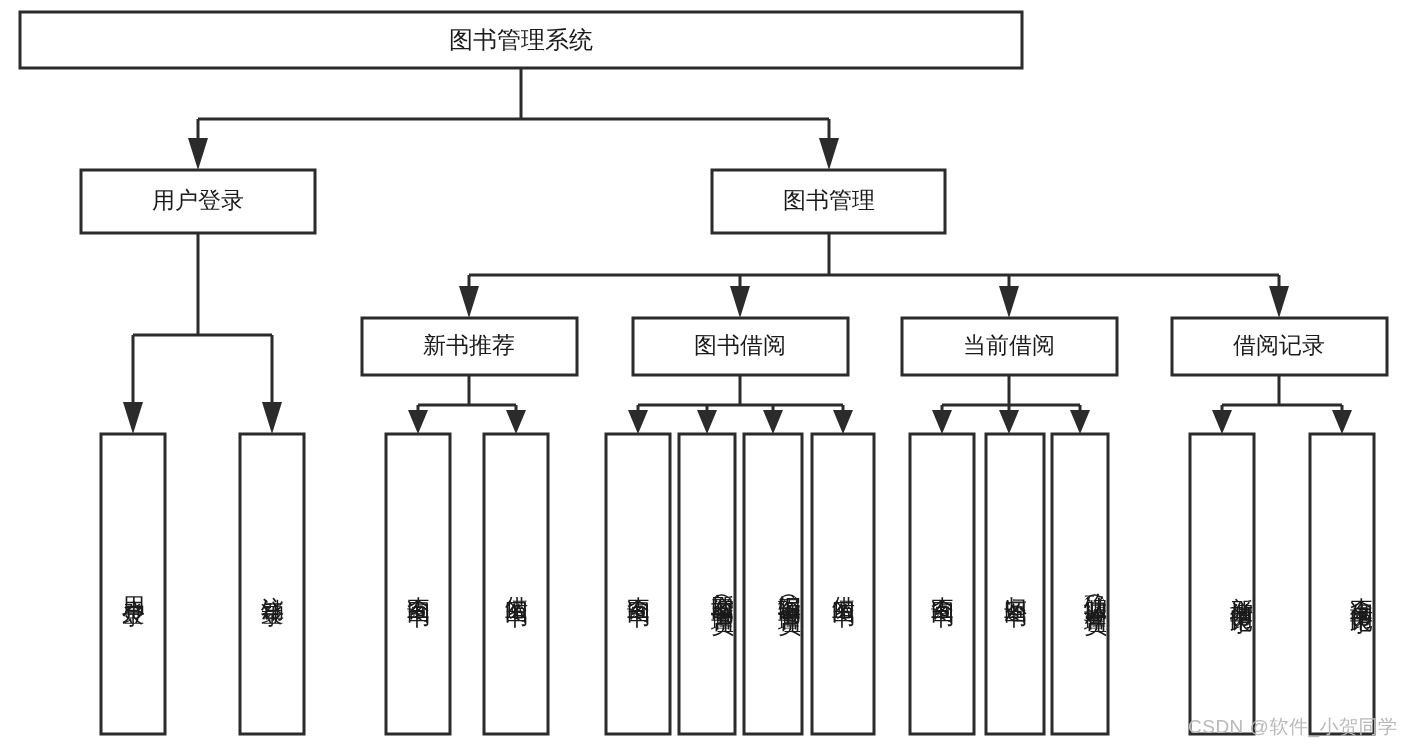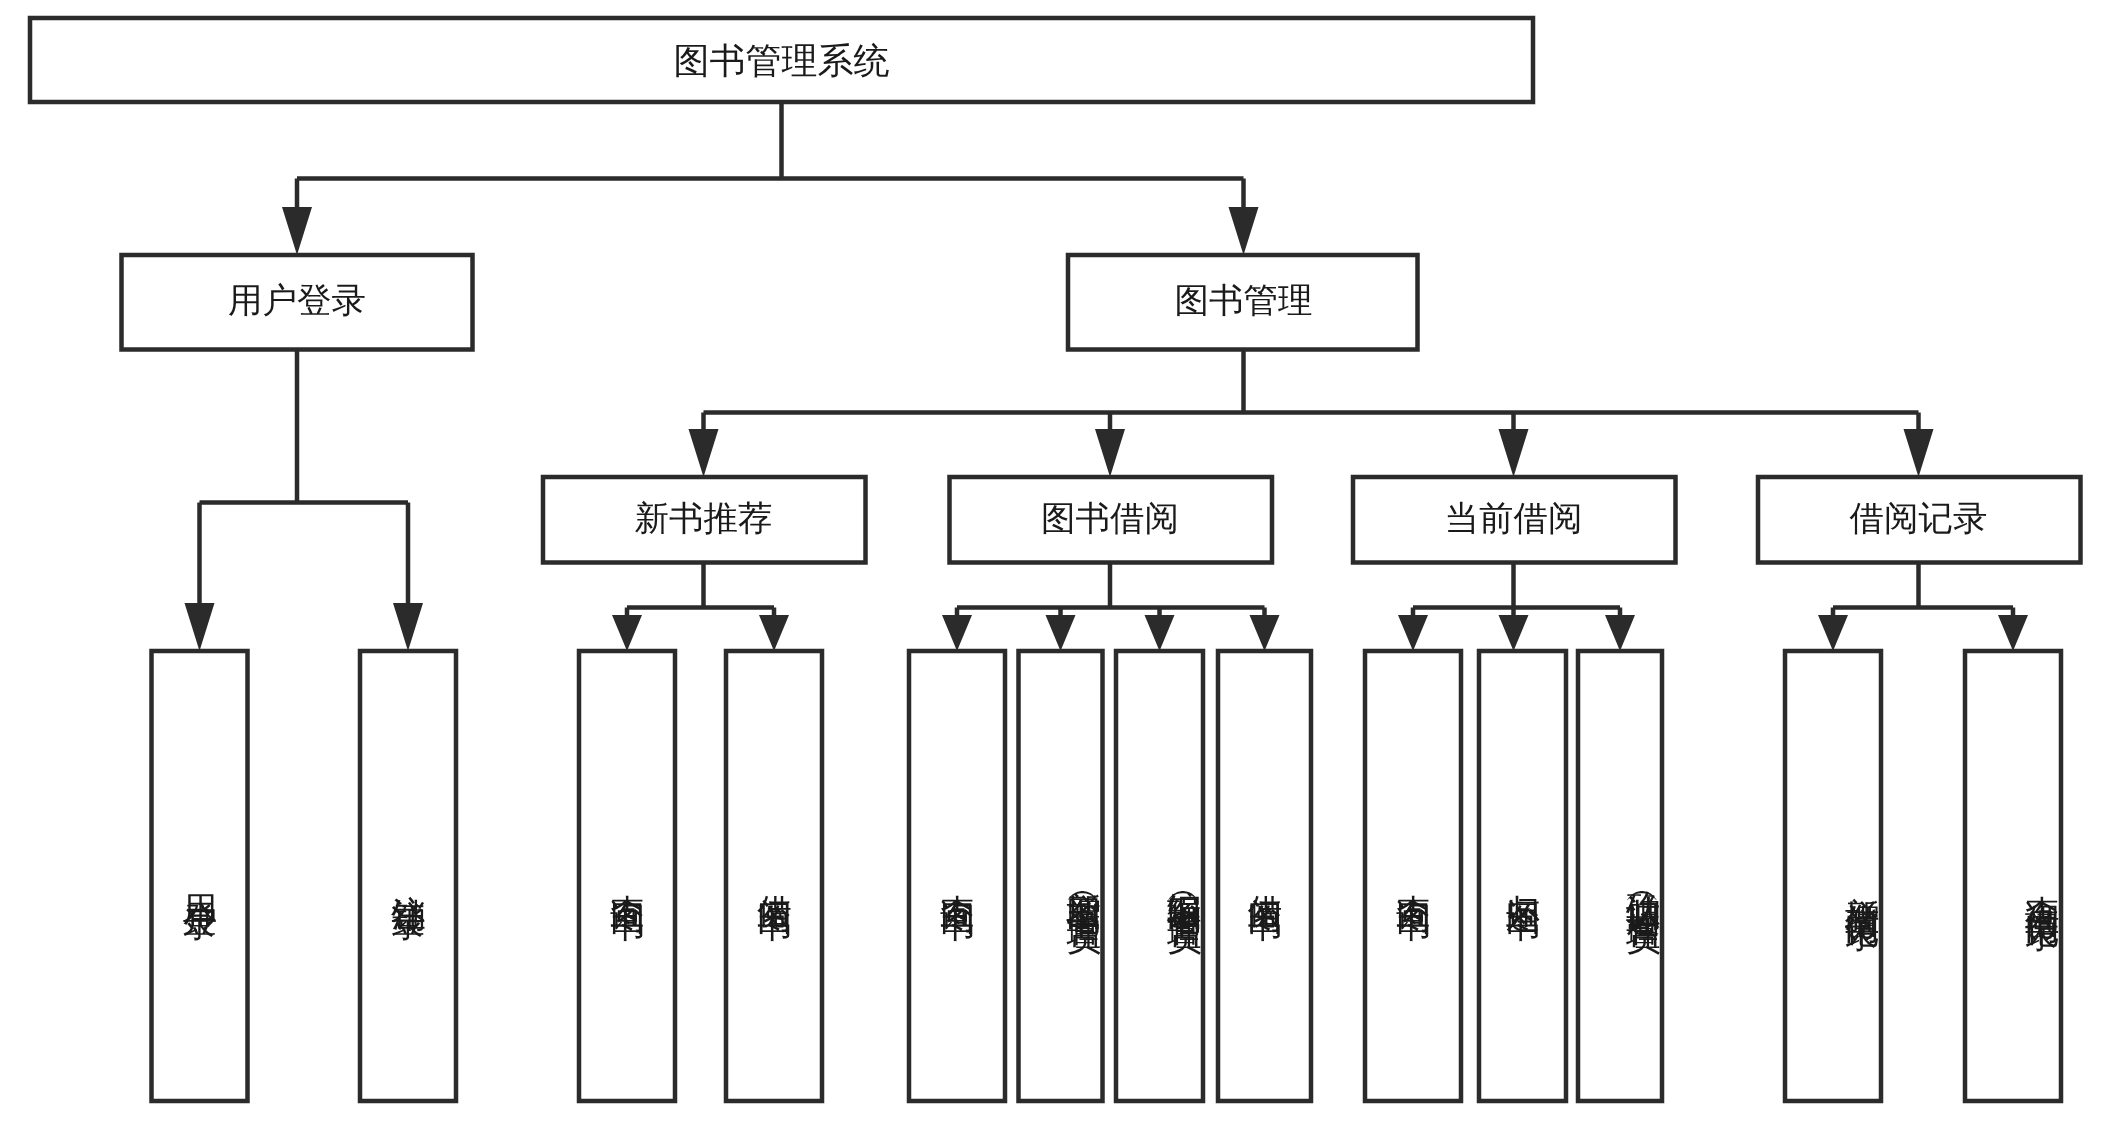--- a/index.html
+++ b/index.html
@@ -224,14 +224,15 @@
       <div class="leaf-label" style="left: 679px; top: 434px; width: 56px; height: 300px; display: flex; align-items: flex-start; justify-content: center; padding-top: 8px; box-sizing: border-box;">新增图书（管理员）</div>
       <div class="leaf-label" style="left: 744px; top: 434px; width: 58px; height: 300px; display: flex; align-items: flex-start; justify-content: center; padding-top: 8px; box-sizing: border-box;">编辑图书（管理员）</div>
       <div class="leaf-label" style="left: 812px; top: 434px; width: 62px; height: 300px; display: flex; align-items: center; justify-content: center;">借阅图书</div>
       <div class="leaf-label" style="left: 910px; top: 434px; width: 64px; height: 300px; display: flex; align-items: center; justify-content: center;">查询图书</div>
       <div class="leaf-label" style="left: 986px; top: 434px; width: 58px; height: 300px; display: flex; align-items: center; justify-content: center;">归还图书</div>
       <div class="leaf-label" style="left: 1052px; top: 434px; width: 56px; height: 300px; display: flex; align-items: flex-start; justify-content: center; padding-top: 8px; box-sizing: border-box;">确认归还（管理员）</div>
       <div class="leaf-label" style="left: 1190px; top: 434px; width: 64px; height: 300px; display: flex; align-items: flex-start; justify-content: center; padding-top: 8px; box-sizing: border-box;">新增借阅记录</div>
       <div class="leaf-label" style="left: 1310px; top: 434px; width: 64px; height: 300px; display: flex; align-items: flex-start; justify-content: center; padding-top: 8px; box-sizing: border-box;">查询借阅记录</div>
     </div>
 
+  <div class="watermark">CSDN @软件_小贺同学</div>
 
 </div>
 
 </body></html>

